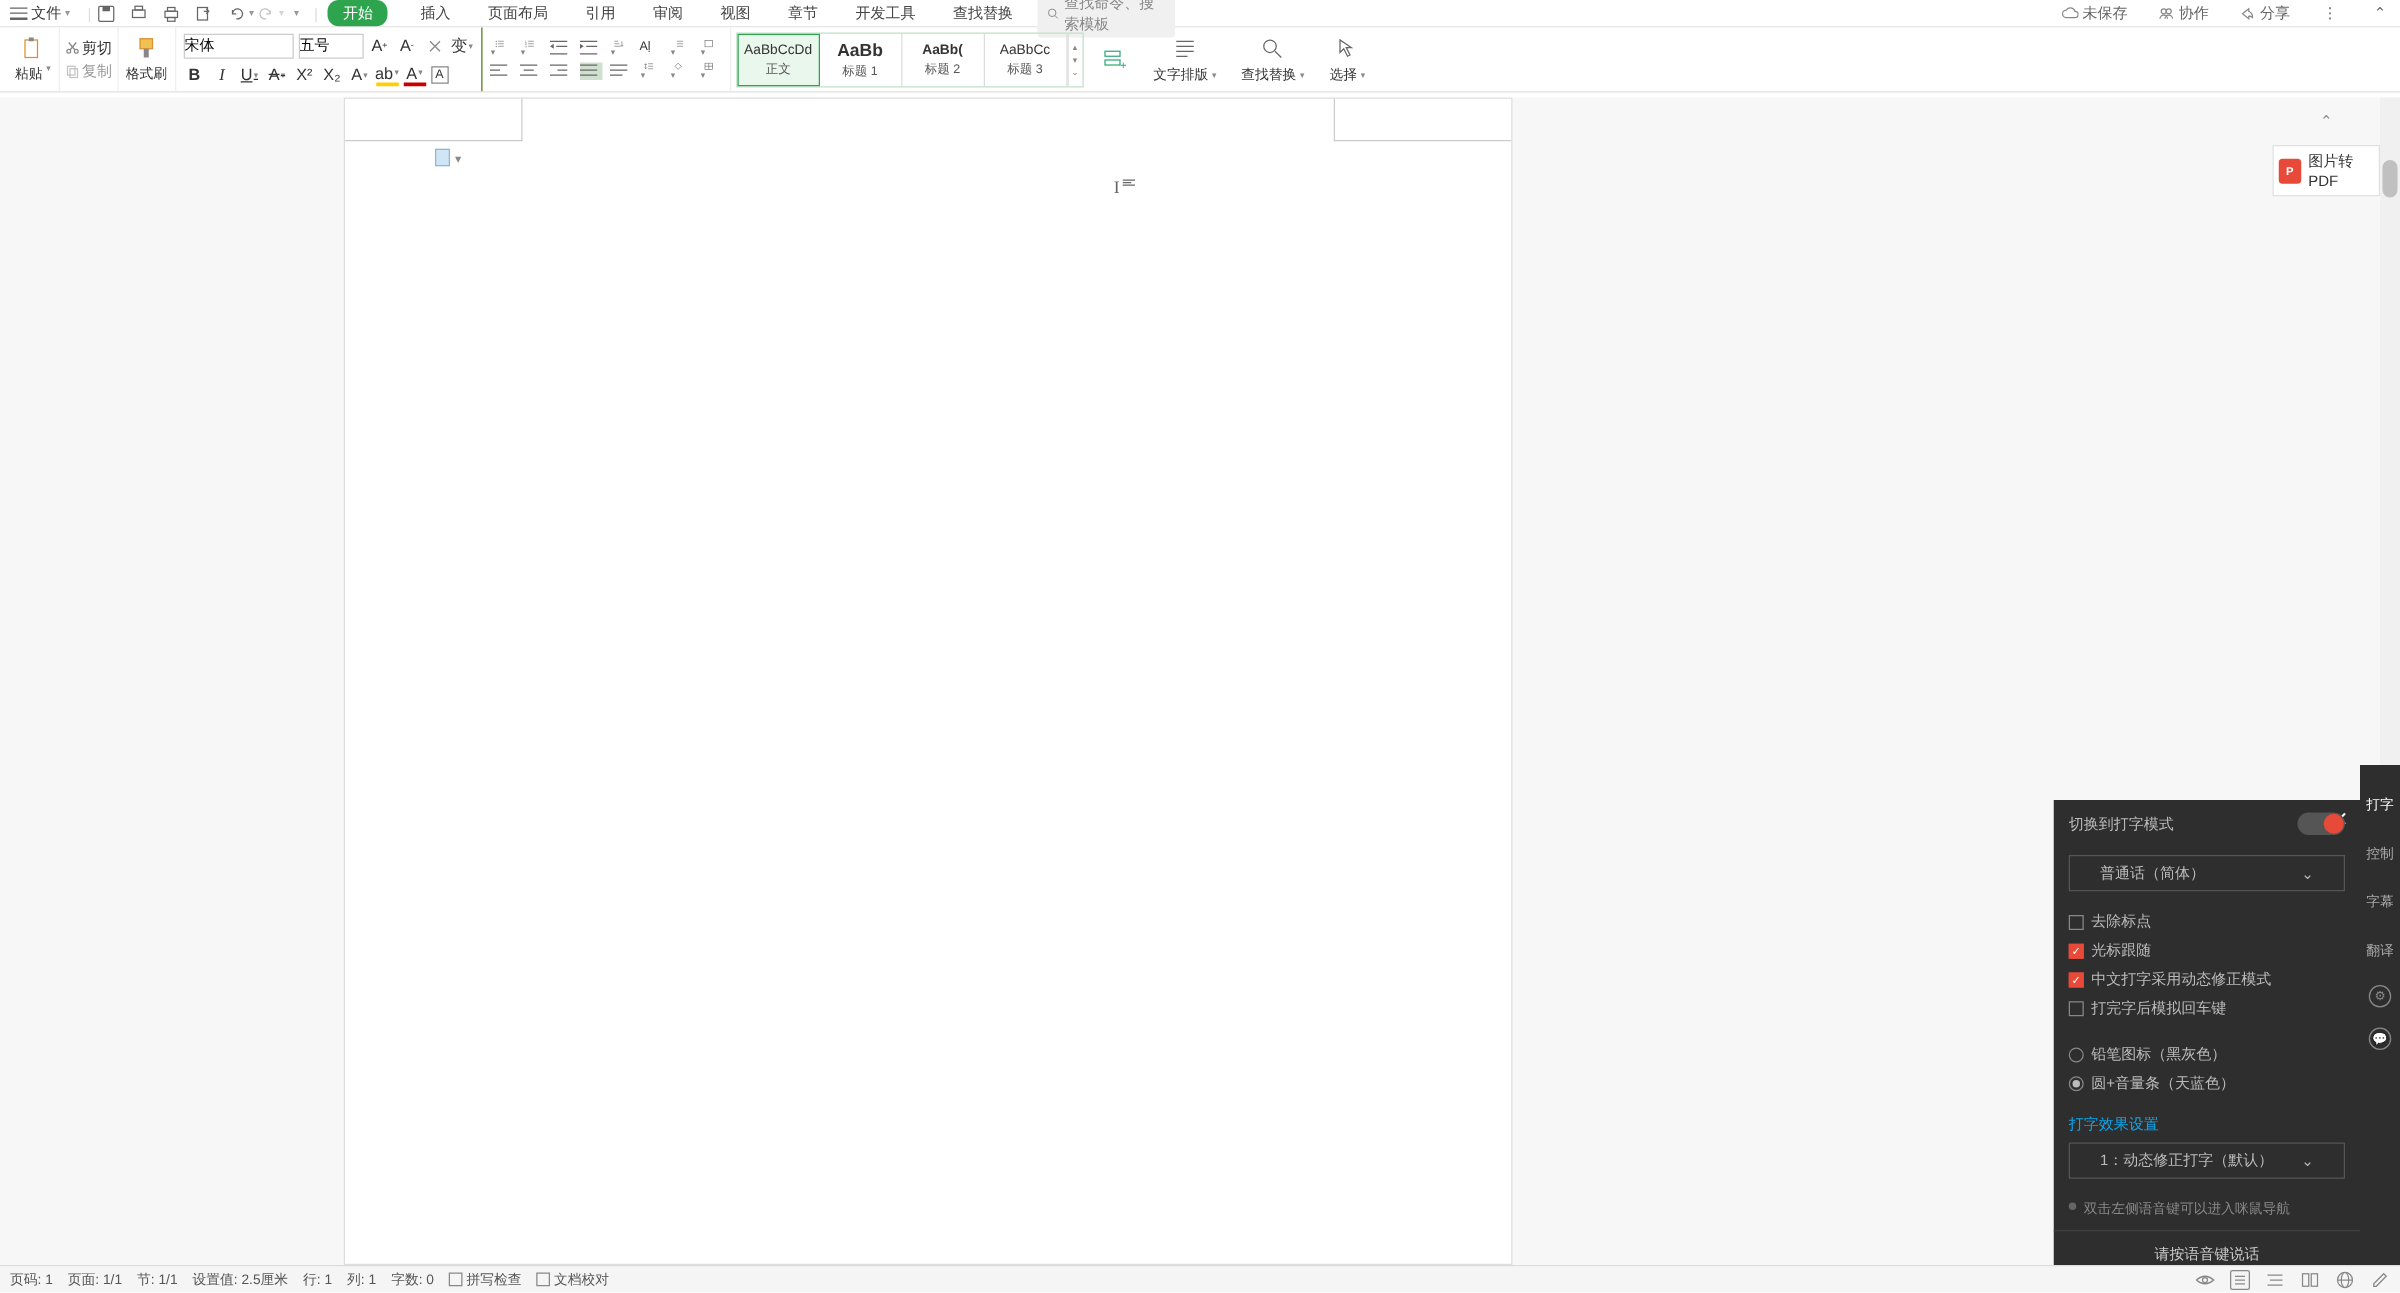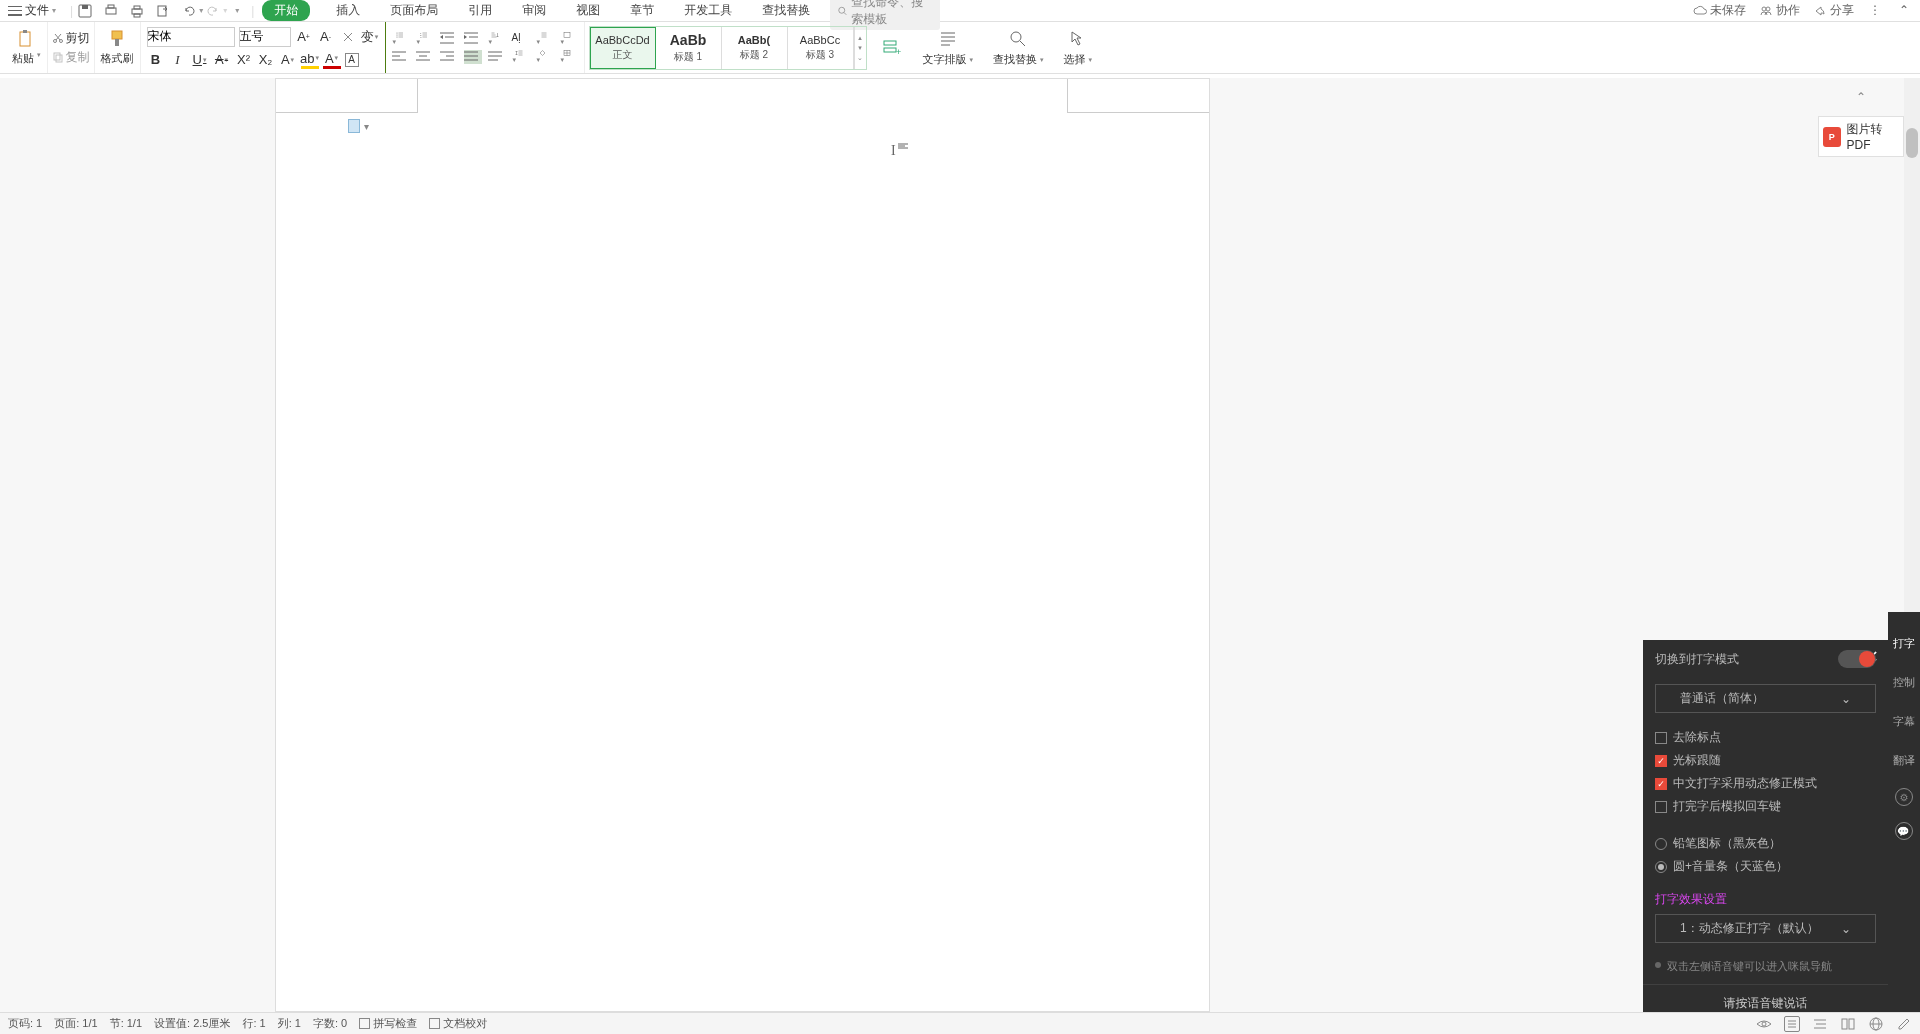--- a/index.html
+++ b/index.html
@@ -11,21 +11,21 @@
     .menu-icon { width: 14px; height: 10px; display: flex; flex-direction: column; justify-content: space-between; }
     .menu-icon span { height: 1.5px; background: #666; }
     .qat { display: flex; gap: 10px; margin-right: 10px; }
     .qat-icon { width: 16px; height: 16px; cursor: pointer; color: #666; display: flex; align-items: center; justify-content: center; }
     .undo-group { display: flex; gap: 2px; align-items: center; margin-right: 8px; }
     .small-arrow { font-size: 8px; color: #999; }
     .tabs { display: flex; gap: 22px; margin-left: 4px; }
     .tab { cursor: pointer; padding: 2px 4px; color: #444; }
     .tab.active { background: #2ea44f; color: #fff; border-radius: 9px; padding: 2px 12px; }
     .search-cmd { display: flex; align-items: center; gap: 4px; margin-left: 16px; background: #f0f0f0; border-radius: 3px; padding: 2px 8px; color: #888; width: 110px; }
-    .top-right { margin-left: auto; display: flex; gap: 13px; color: #666; }
+    .top-right { margin-left: auto; display: flex; gap: 24px; color: #666; }
     .top-right-item { display: flex; align-items: center; gap: 3px; cursor: pointer; }
     
     
     .ribbon { height: 52px; background: #fff; border-bottom: 1px solid #e0e0e0; display: flex; align-items: center; padding: 0 6px; }
     .ribbon-group { display: flex; flex-direction: column; align-items: center; padding: 0 6px; border-right: 1px solid #eee; height: 100%; justify-content: center; gap: 2px; }
     .paste-icon { width: 24px; height: 20px; display: flex; align-items: center; justify-content: center; }
     .clip-item { display: flex; align-items: center; gap: 2px; cursor: pointer; }
     
     .font-group { padding: 0 6px; display: flex; flex-direction: column; gap: 4px; height: 100%; justify-content: center; border-right: 1px solid #4d7c0f; }
     .font-row { display: flex; gap: 4px; align-items: center; }
@@ -88,21 +88,21 @@
     .toggle .knob { position: absolute; right: 1px; top: 1px; width: 16px; height: 16px; background: #e84a3a; border-radius: 50%; }
     .voice-select { margin: 6px 12px; border: 1px solid #555; background: #2e2e2e; color: #bbb; padding: 5px 24px; cursor: pointer; display: flex; justify-content: space-between; align-items: center; }
     .voice-checks { padding: 10px 12px; display: flex; flex-direction: column; gap: 6px; }
     .voice-check { display: flex; align-items: center; gap: 6px; cursor: pointer; }
     .cbox { width: 12px; height: 12px; border: 1px solid #888; display: flex; align-items: center; justify-content: center; font-size: 9px; }
     .cbox.checked { background: #e84a3a; border-color: #e84a3a; color: #fff; }
     .voice-radios { padding: 10px 12px; display: flex; flex-direction: column; gap: 6px; }
     .voice-radio { display: flex; align-items: center; gap: 6px; cursor: pointer; }
     .rbox { width: 12px; height: 12px; border: 1px solid #888; border-radius: 50%; display: flex; align-items: center; justify-content: center; }
     .rbox.checked::after { content: ""; width: 6px; height: 6px; background: #bbb; border-radius: 50%; }
-    .voice-section-label { padding: 6px 12px 0; color: #d946ef; }
+    .voice-section-label { padding: 6px 12px 0; color: #0ea5e9; }
     .voice-tip { padding: 10px 12px; display: flex; gap: 6px; color: #888; font-size: 11px; }
     .voice-tip-dot { width: 6px; height: 6px; background: #666; border-radius: 50%; margin-top: 3px; flex-shrink: 0; }
     .voice-prompt { text-align: center; padding: 10px; color: #ccc; border-top: 1px solid #404040; }
     .vtabs-strip { position: absolute; right: 0; bottom: 22px; width: 32px; height: 400px; background: #2e2e2e; display: flex; flex-direction: column; align-items: center; padding-top: 20px; gap: 16px; }
     .vtab { color: #aaa; font-size: 11px; cursor: pointer; padding: 4px 0; writing-mode: horizontal-tb; }
     .vtab.active { color: #fff; }
     .vtab-icon { width: 18px; height: 18px; border: 1px solid #888; border-radius: 50%; display: flex; align-items: center; justify-content: center; font-size: 10px; color: #888; cursor: pointer; }
     
     .checkbox-sm { width: 11px; height: 11px; border: 1px solid #888; }
     

